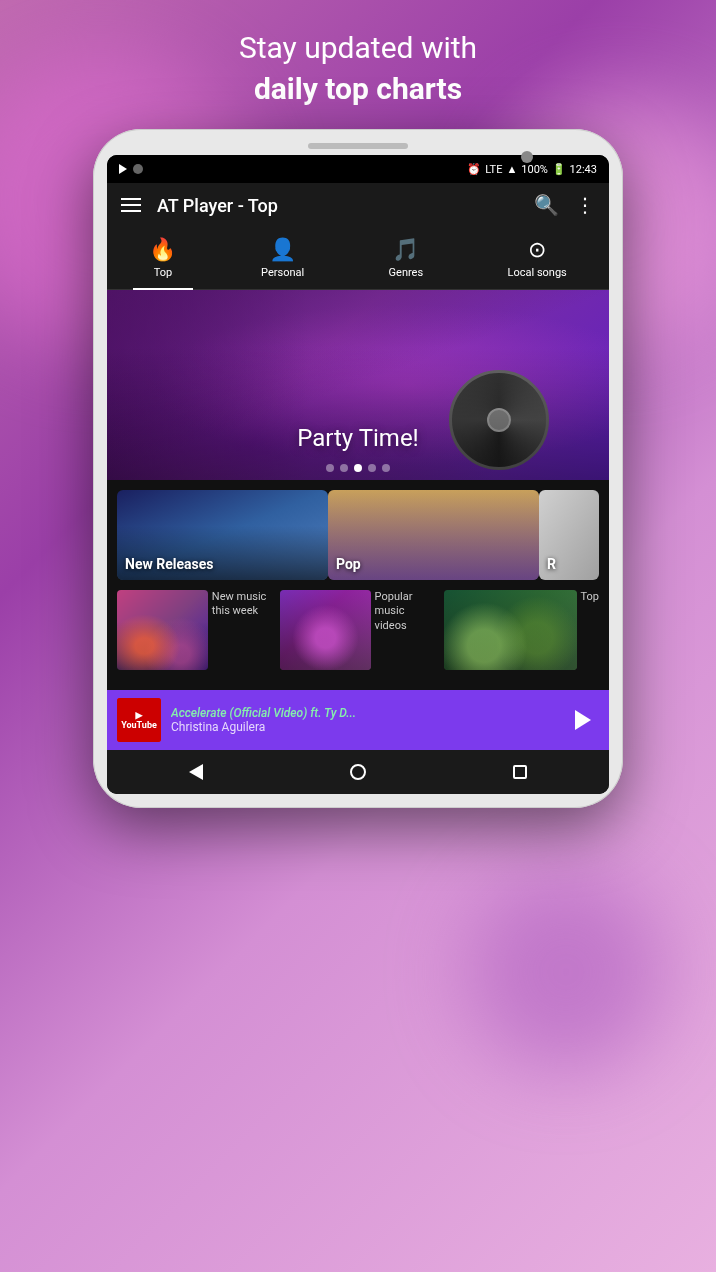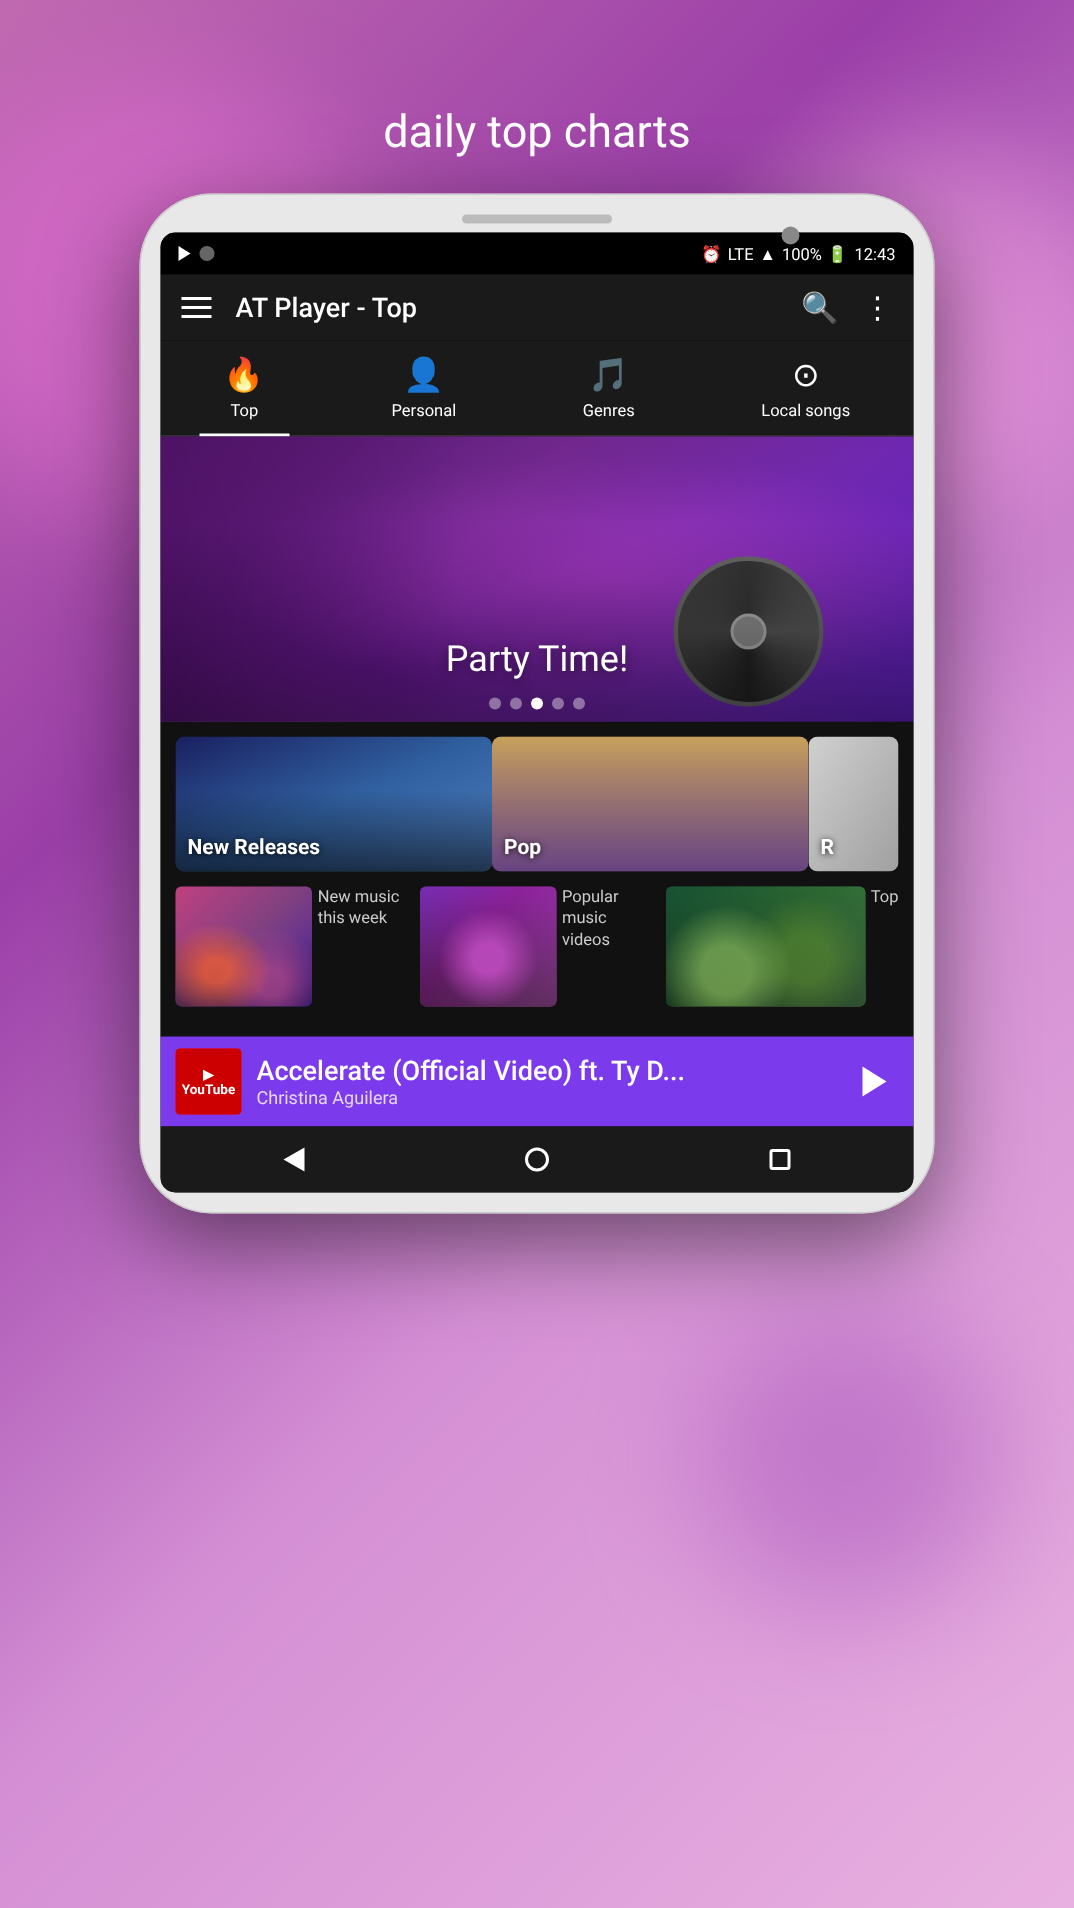--- a/index.html
+++ b/index.html
@@ -44,21 +44,21 @@
       z-index: 2;
       position: relative;
     }
     .headline h1 {
       font-size: 30px;
       color: white;
       font-weight: 400;
       line-height: 1.35;
     }
     .headline h1 strong {
-      font-weight: 400;
+      font-weight: 700;
     }
 
     
     .phone-wrapper {
       position: relative;
       z-index: 2;
       width: 560px;
       flex: 1;
       display: flex;
       align-items: flex-start;
@@ -436,26 +436,27 @@
       font-weight: 700;
       text-align: center;
       z-index: 2;
       position: relative;
     }
     .now-playing-info {
       flex: 1;
       overflow: hidden;
     }
     .now-playing-title {
-      color: #ffffff;
-      font-size: 18px;
+      color: #86efac;
+      font-size: 12px;
       font-weight: 500;
       white-space: nowrap;
       overflow: hidden;
       text-overflow: ellipsis;
+      font-style: italic;
     }
     .now-playing-artist {
       color: rgba(255,255,255,0.8);
       font-size: 12px;
     }
     .play-btn {
       width: 32px;
       height: 32px;
       display: flex;
       align-items: center;
@@ -509,21 +510,21 @@
   </style>
 </head>
 <body>
 
 <div class="bg-blob bg-blob-1"></div>
 <div class="bg-blob bg-blob-2"></div>
 <div class="bg-blob bg-blob-3"></div>
 
 <div class="headline">
   <h1>
-    <br>
+    <span>Stay updated with</span><br>
     <strong>daily top charts</strong>
   </h1>
 </div>
 
 <div class="phone-wrapper">
   <div class="phone">
     <div class="phone-speaker"></div>
     <div class="phone-camera"></div>
 
     <div class="phone-screen">

